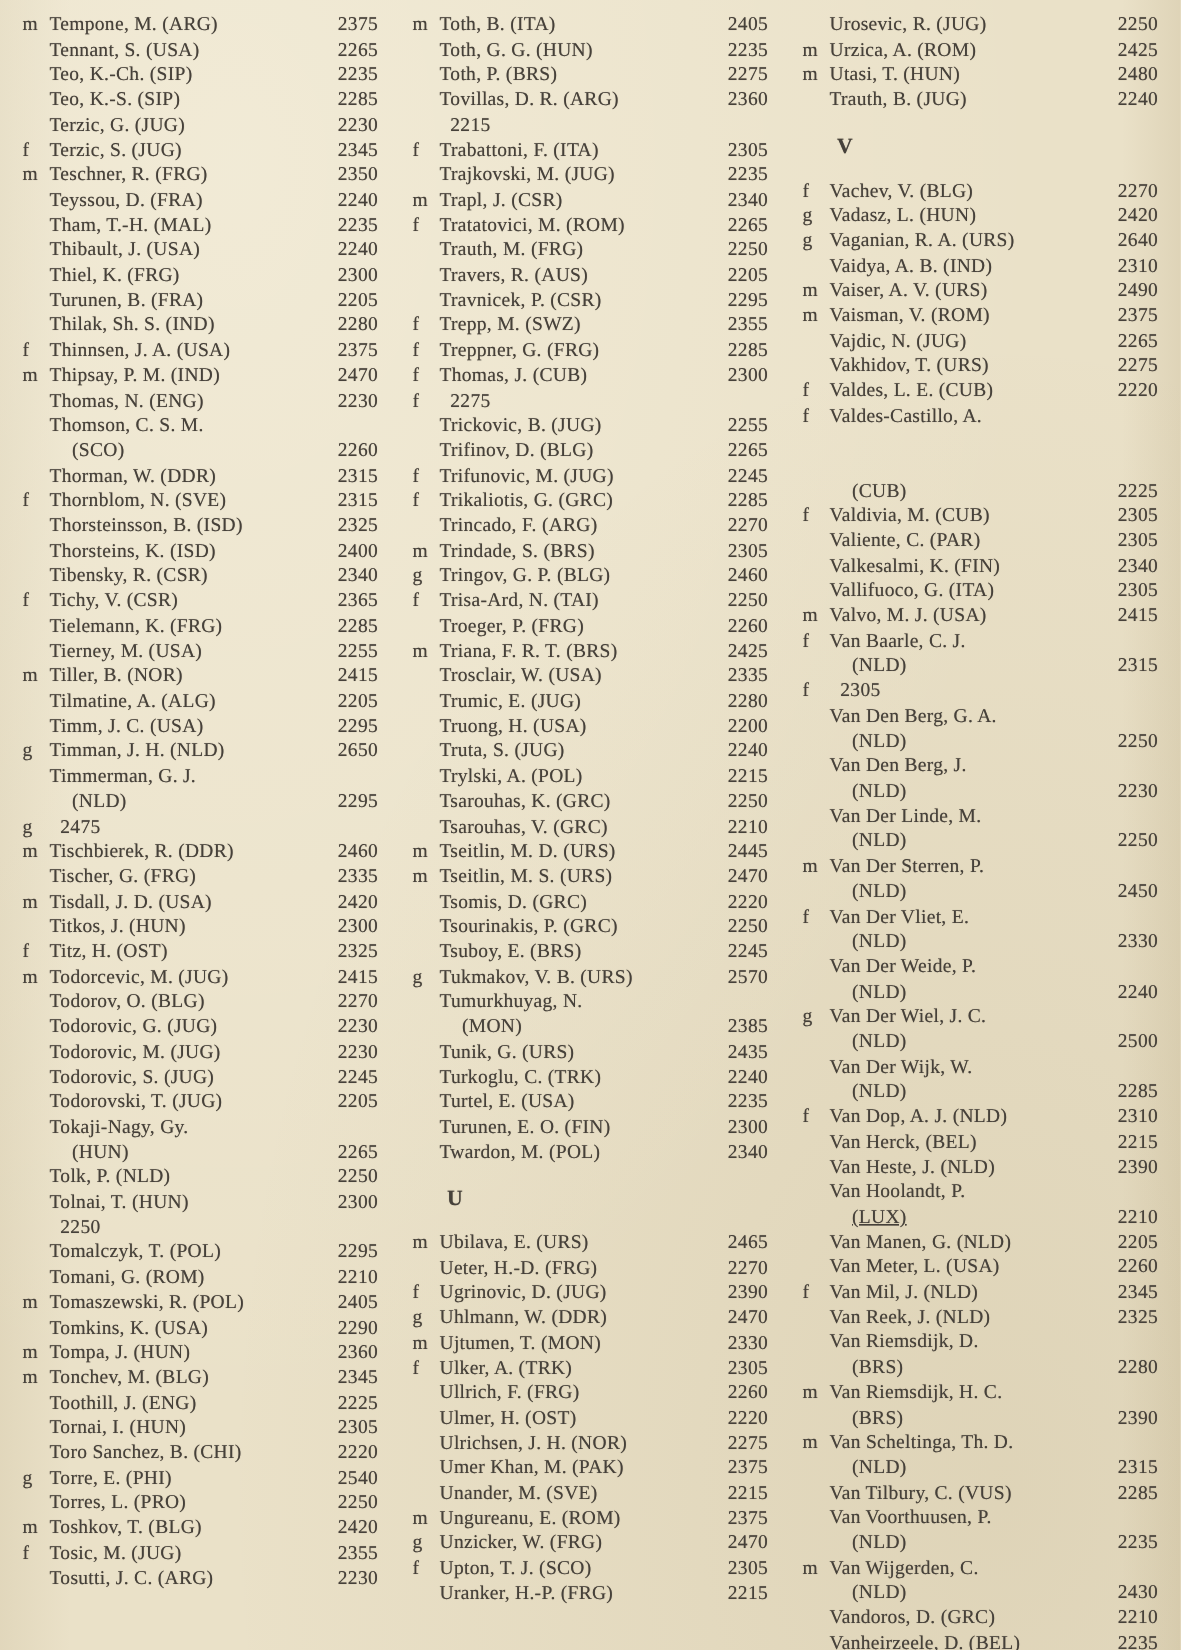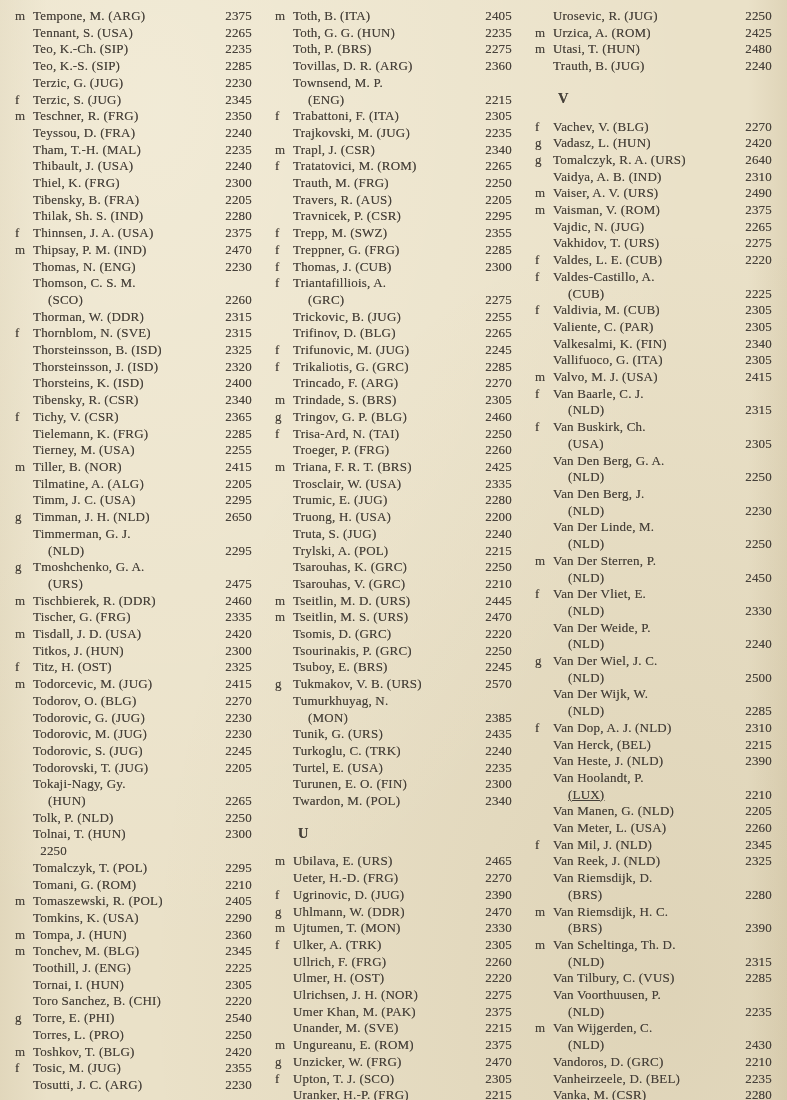--- a/index.html
+++ b/index.html
@@ -164,21 +164,21 @@
     <span class="ncell">
       <span class="l1">Thiel, K. (FRG)</span>
       
     </span>
     <span class="rcell">2300</span>
   </div>
 
   <div class="entry">
     <span class="tcell"></span>
     <span class="ncell">
-      <span class="l1">Tibensky, B. (FRA)</span>
+      <span class="l1">Turunen, B. (FRA)</span>
       
     </span>
     <span class="rcell">2205</span>
   </div>
 
   <div class="entry">
     <span class="tcell"></span>
     <span class="ncell">
       <span class="l1">Thilak, Sh. S. (IND)</span>
       
@@ -242,28 +242,20 @@
 
   <div class="entry">
     <span class="tcell"></span>
     <span class="ncell">
       <span class="l1">Thorsteinsson, B. (ISD)</span>
       
     </span>
     <span class="rcell">2325</span>
   </div>
 
-  <div class="entry">
-    <span class="tcell"></span>
-    <span class="ncell">
-      <span class="l1">Thorsteinsson, J. (ISD)</span>
-      
-    </span>
-    <span class="rcell">2320</span>
-  </div>
 
   <div class="entry">
     <span class="tcell"></span>
     <span class="ncell">
       <span class="l1">Thorsteins, K. (ISD)</span>
       
     </span>
     <span class="rcell">2400</span>
   </div>
 
@@ -343,24 +335,20 @@
     <span class="tcell"></span>
     <span class="ncell">
       <span class="l1">Timmerman, G. J.</span>
       <span class="l2" style="display: block;">(NLD)</span>
     </span>
     <span class="rcell">2295</span>
   </div>
 
   <div class="entry">
     <span class="tcell">g</span>
-    <span class="ncell">
-      <span class="l1">Tmoshchenko, G. A.</span>
-      <span class="l2" style="display: block;">(URS)</span>
-    </span>
     <span class="rcell">2475</span>
   </div>
 
   <div class="entry">
     <span class="tcell">m</span>
     <span class="ncell">
       <span class="l1">Tischbierek, R. (DDR)</span>
       
     </span>
     <span class="rcell">2460</span>
@@ -646,24 +634,20 @@
     <span class="tcell"></span>
     <span class="ncell">
       <span class="l1">Tovillas, D. R. (ARG)</span>
       
     </span>
     <span class="rcell">2360</span>
   </div>
 
   <div class="entry">
     <span class="tcell"></span>
-    <span class="ncell">
-      <span class="l1">Townsend, M. P.</span>
-      <span class="l2" style="display: block;">(ENG)</span>
-    </span>
     <span class="rcell">2215</span>
   </div>
 
   <div class="entry">
     <span class="tcell">f</span>
     <span class="ncell">
       <span class="l1">Trabattoni, F. (ITA)</span>
       
     </span>
     <span class="rcell">2305</span>
@@ -745,24 +729,20 @@
     <span class="tcell">f</span>
     <span class="ncell">
       <span class="l1">Thomas, J. (CUB)</span>
       
     </span>
     <span class="rcell">2300</span>
   </div>
 
   <div class="entry">
     <span class="tcell">f</span>
-    <span class="ncell">
-      <span class="l1">Triantafilliois, A.</span>
-      <span class="l2" style="display: block;">(GRC)</span>
-    </span>
     <span class="rcell">2275</span>
   </div>
 
   <div class="entry">
     <span class="tcell"></span>
     <span class="ncell">
       <span class="l1">Trickovic, B. (JUG)</span>
       
     </span>
     <span class="rcell">2255</span>
@@ -1210,21 +1190,21 @@
     <span class="ncell">
       <span class="l1">Vadasz, L. (HUN)</span>
       
     </span>
     <span class="rcell">2420</span>
   </div>
 
   <div class="entry">
     <span class="tcell">g</span>
     <span class="ncell">
-      <span class="l1">Tomalczyk, R. A. (URS)</span>
+      <span class="l1">Vaganian, R. A. (URS)</span>
       
     </span>
     <span class="rcell">2640</span>
   </div>
 
   <div class="entry">
     <span class="tcell"></span>
     <span class="ncell">
       <span class="l1">Vaidya, A. B. (IND)</span>
       
@@ -1274,21 +1254,21 @@
       <span class="l1">Valdes, L. E. (CUB)</span>
       
     </span>
     <span class="rcell">2220</span>
   </div>
 
   <div class="entry">
     <span class="tcell">f</span>
     <span class="ncell">
       <span class="l1">Valdes-Castillo, A.</span>
-      <span class="l2" style="display: block;">(CUB)</span>
+      <span class="l2" style="display: block; margin-top: 33px;">(CUB)</span>
     </span>
     <span class="rcell">2225</span>
   </div>
 
   <div class="entry">
     <span class="tcell">f</span>
     <span class="ncell">
       <span class="l1">Valdivia, M. (CUB)</span>
       
     </span>
@@ -1335,24 +1315,20 @@
     <span class="tcell">f</span>
     <span class="ncell">
       <span class="l1">Van Baarle, C. J.</span>
       <span class="l2" style="display: block;">(NLD)</span>
     </span>
     <span class="rcell">2315</span>
   </div>
 
   <div class="entry">
     <span class="tcell">f</span>
-    <span class="ncell">
-      <span class="l1">Van Buskirk, Ch.</span>
-      <span class="l2" style="display: block;">(USA)</span>
-    </span>
     <span class="rcell">2305</span>
   </div>
 
   <div class="entry">
     <span class="tcell"></span>
     <span class="ncell">
       <span class="l1">Van Den Berg, G. A.</span>
       <span class="l2" style="display: block;">(NLD)</span>
     </span>
     <span class="rcell">2250</span>

